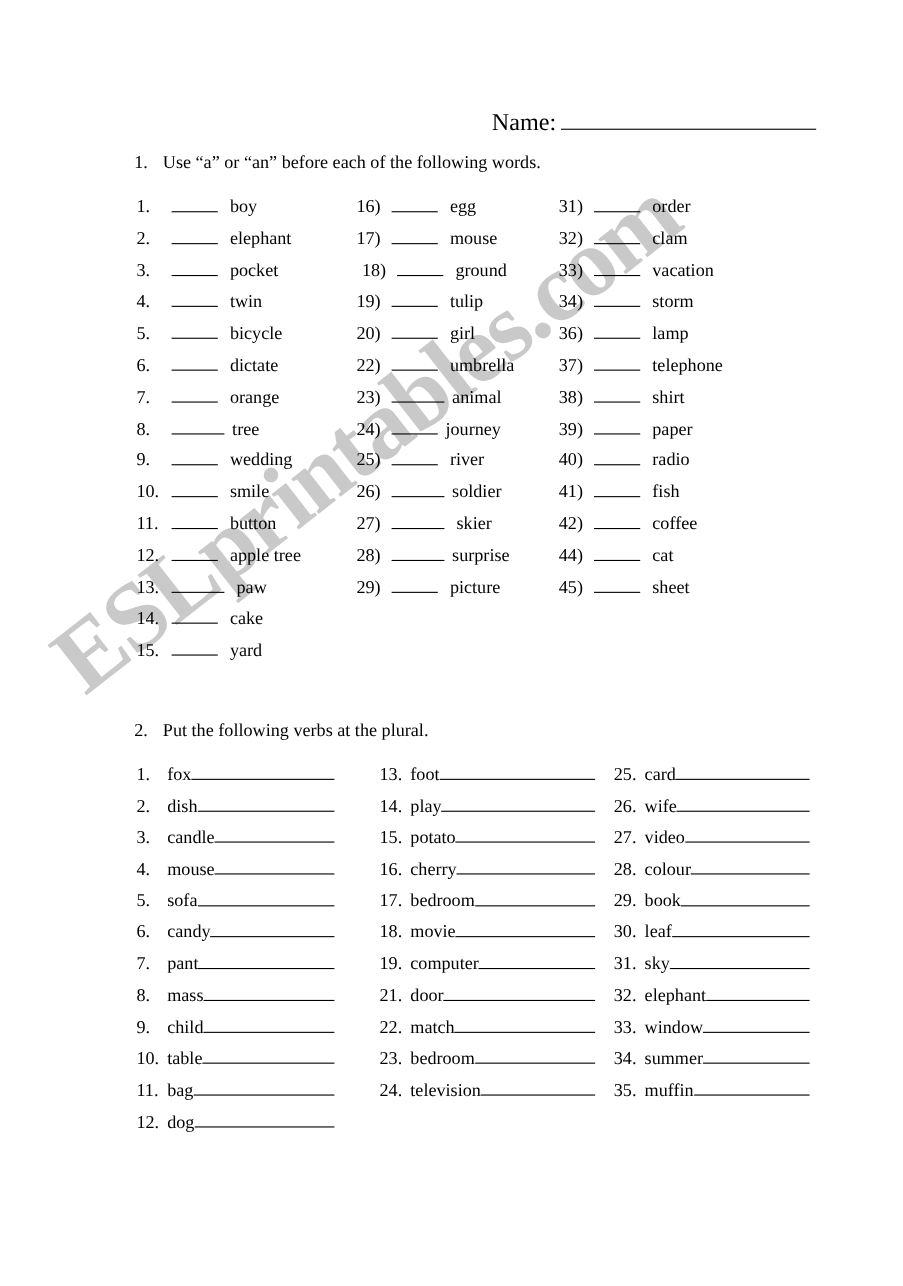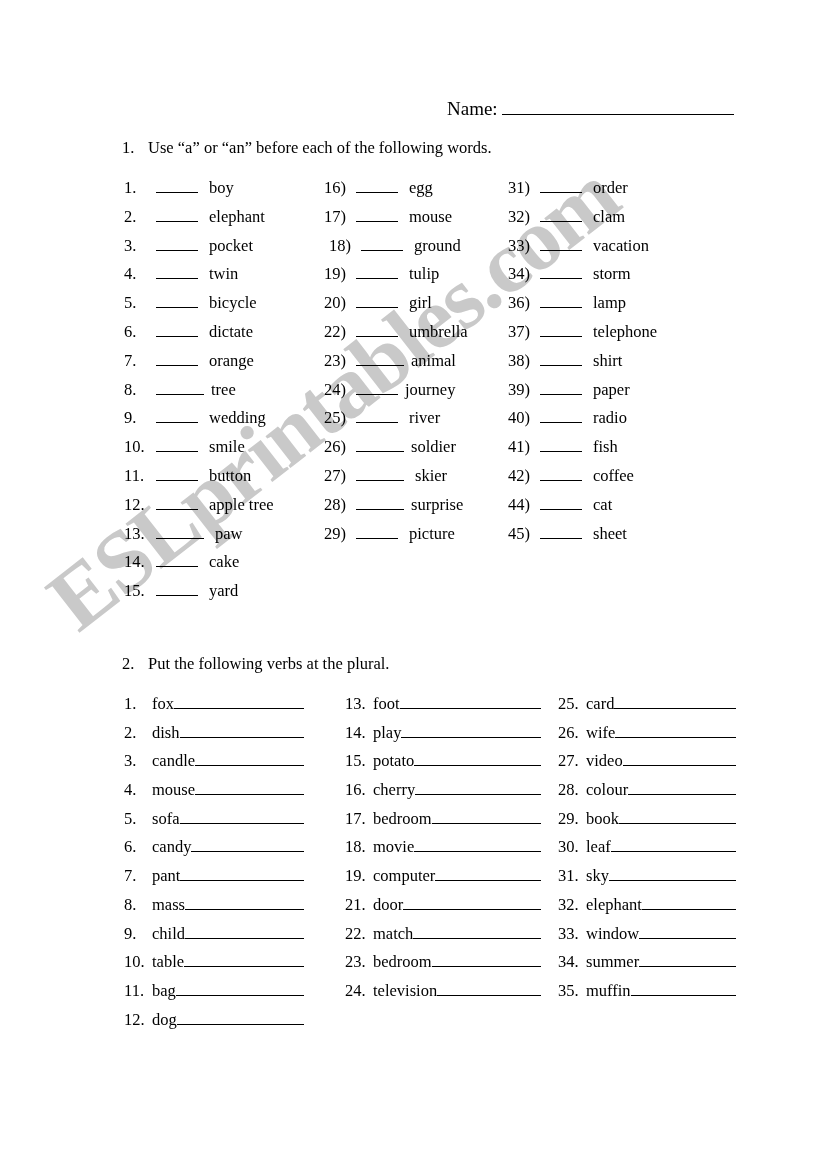--- a/index.html
+++ b/index.html
@@ -43,21 +43,21 @@
     z-index: 1;
   }
 
   
   .name-row {
     position: absolute;
     left: 447px;
     top: 98px;
     display: flex;
     align-items: baseline;
-    font-size: 19px;
+    font-size: 22px;
   }
   .name-label { white-space: nowrap; }
   .name-line {
     display: inline-block;
     width: 232px;
     border-bottom: 1.6px solid #000;
     margin-left: 4px;
     height: 14px;
   }
 

